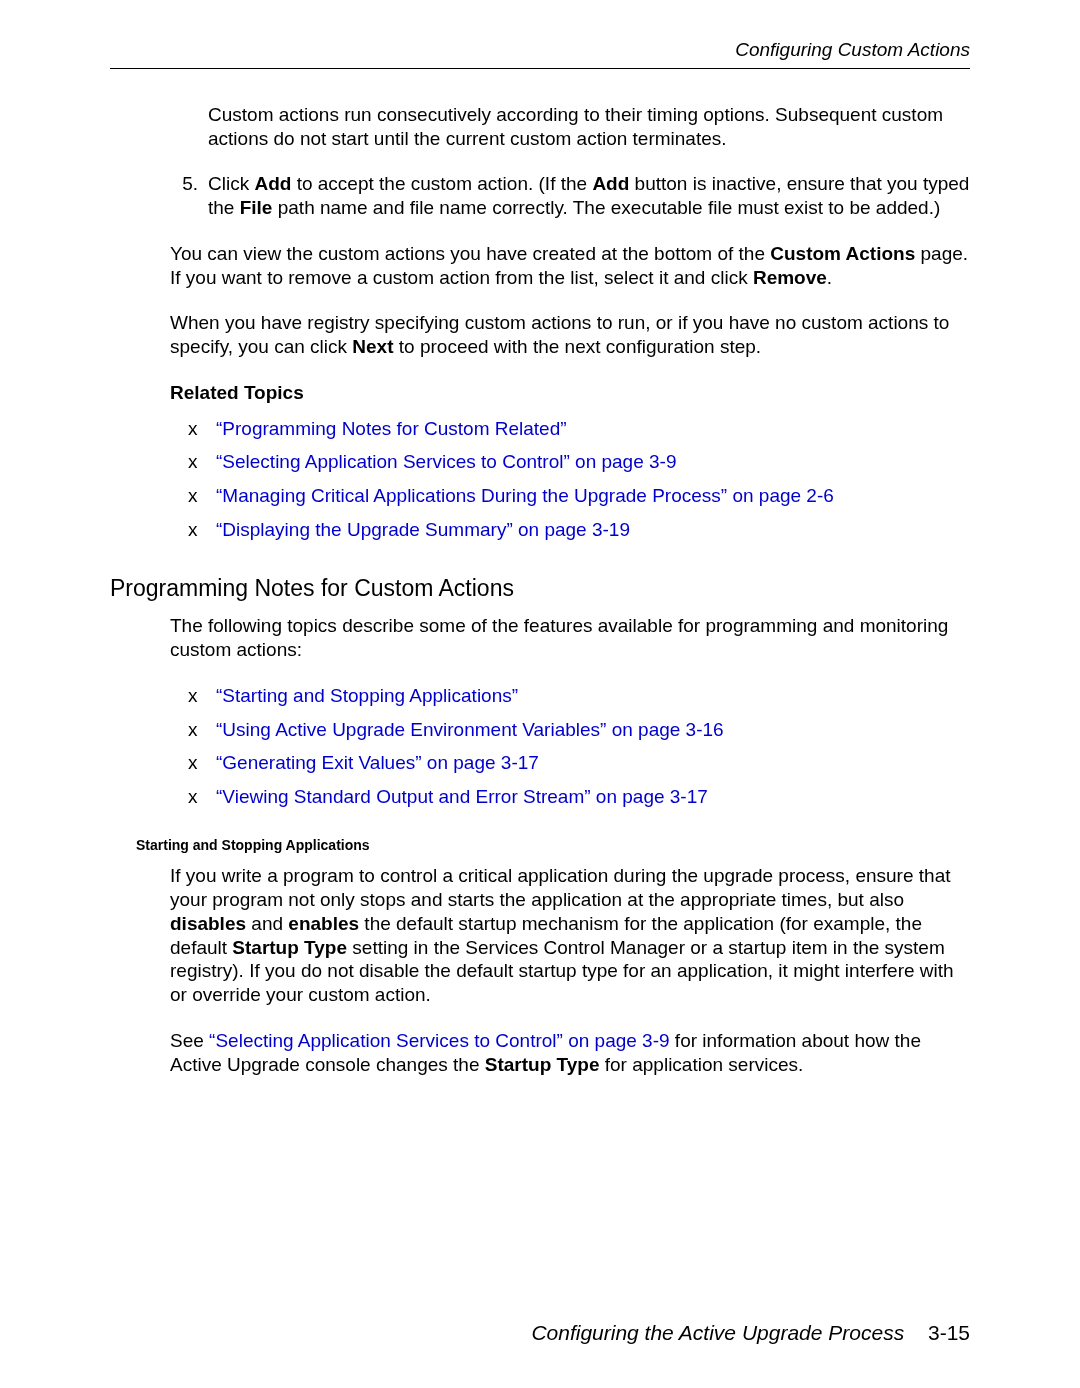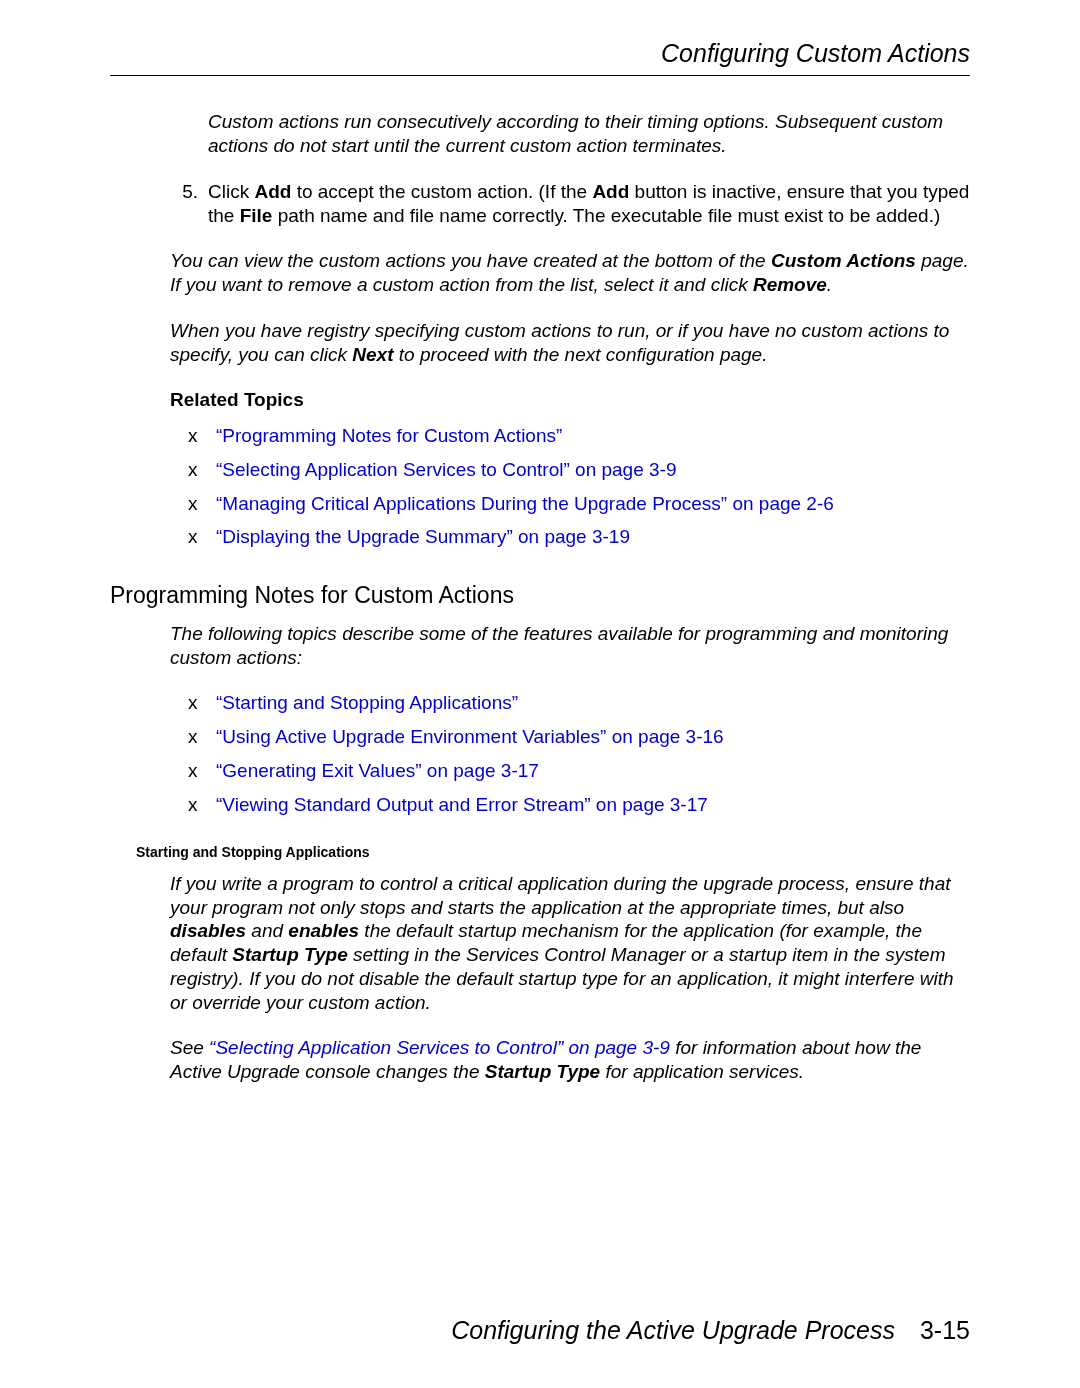--- a/index.html
+++ b/index.html
@@ -14,45 +14,45 @@
   .page {
     width: 1080px;
     height: 1388px;
     position: relative;
     box-sizing: border-box;
     padding: 38px 110px 30px 110px;
   }
   .running-head {
     text-align: right;
     font-style: italic;
-    font-size: 25px;
+    font-size: 19px;
     margin-bottom: 6px;
   }
   .rule {
     height: 1px;
     background: #000;
     margin-bottom: 34px;
   }
   .footer {
     position: absolute;
     bottom: 42px;
     right: 110px;
-    font-size: 25px;
+    font-size: 21px;
   }
   .footer .chap {
     font-style: italic;
   }
   .footer .pn {
     font-style: normal;
     margin-left: 18px;
   }
   .indent-deep {
     margin-left: 60px;
   }
-  p { margin: 0 0 22px 0; font-style: italic; }
+  p { margin: 0 0 22px 0; }
   .heading2 {
     font-size: 23px;
     font-weight: normal;
     margin: 32px 0 12px 0;
   }
   .heading3 {
     font-size: 14px;
     font-weight: bold;
     margin: 28px 0 10px 26px;
   }
@@ -120,27 +120,27 @@
       <li>
         <span class="num">5.</span><span>Click </span><span class="bold">Add</span><span> to accept the custom action. (If the </span><span class="bold">Add</span><span> button is inactive, ensure that you typed the </span><span class="bold">File</span><span> path name and file name correctly. The executable file must exist to be added.)</span>
       </li>
     </ol>
 
     <p>
       <span>You can view the custom actions you have created at the bottom of the </span><span class="bold">Custom Actions</span><span> page. If you want to remove a custom action from the list, select it and click </span><span class="bold">Remove</span><span>.</span>
     </p>
 
     <p>
-      <span>When you have registry specifying custom actions to run, or if you have no custom actions to specify, you can click </span><span class="bold">Next</span><span> to proceed with the next configuration page.</span>
+      <span>When you have registry specifying custom actions to run, or if you have no custom actions to specify, you can click </span><span class="bold">Next</span><span> to proceed with the next configuration step.</span>
     </p>
 
     <span class="subhead">Related Topics</span>
 
     <ul class="links">
-      <li><a href="#" class="xref">“Programming Notes for Custom Actions”</a></li>
+      <li><a href="#" class="xref">“Programming Notes for Custom Related”</a></li>
       <li><a href="#" class="xref">“Selecting Application Services to Control” on page 3-9</a></li>
       <li><a href="#" class="xref">“Managing Critical Applications During the Upgrade Process” on page 2-6</a></li>
       <li><a href="#" class="xref">“Displaying the Upgrade Summary” on page 3-19</a></li>
     </ul>
   </div>
 
   <div class="heading2">Programming Notes for Custom Actions</div>
 
   <div class="indent-deep">
     <p>The following topics describe some of the features available for programming and monitoring custom actions:</p>

